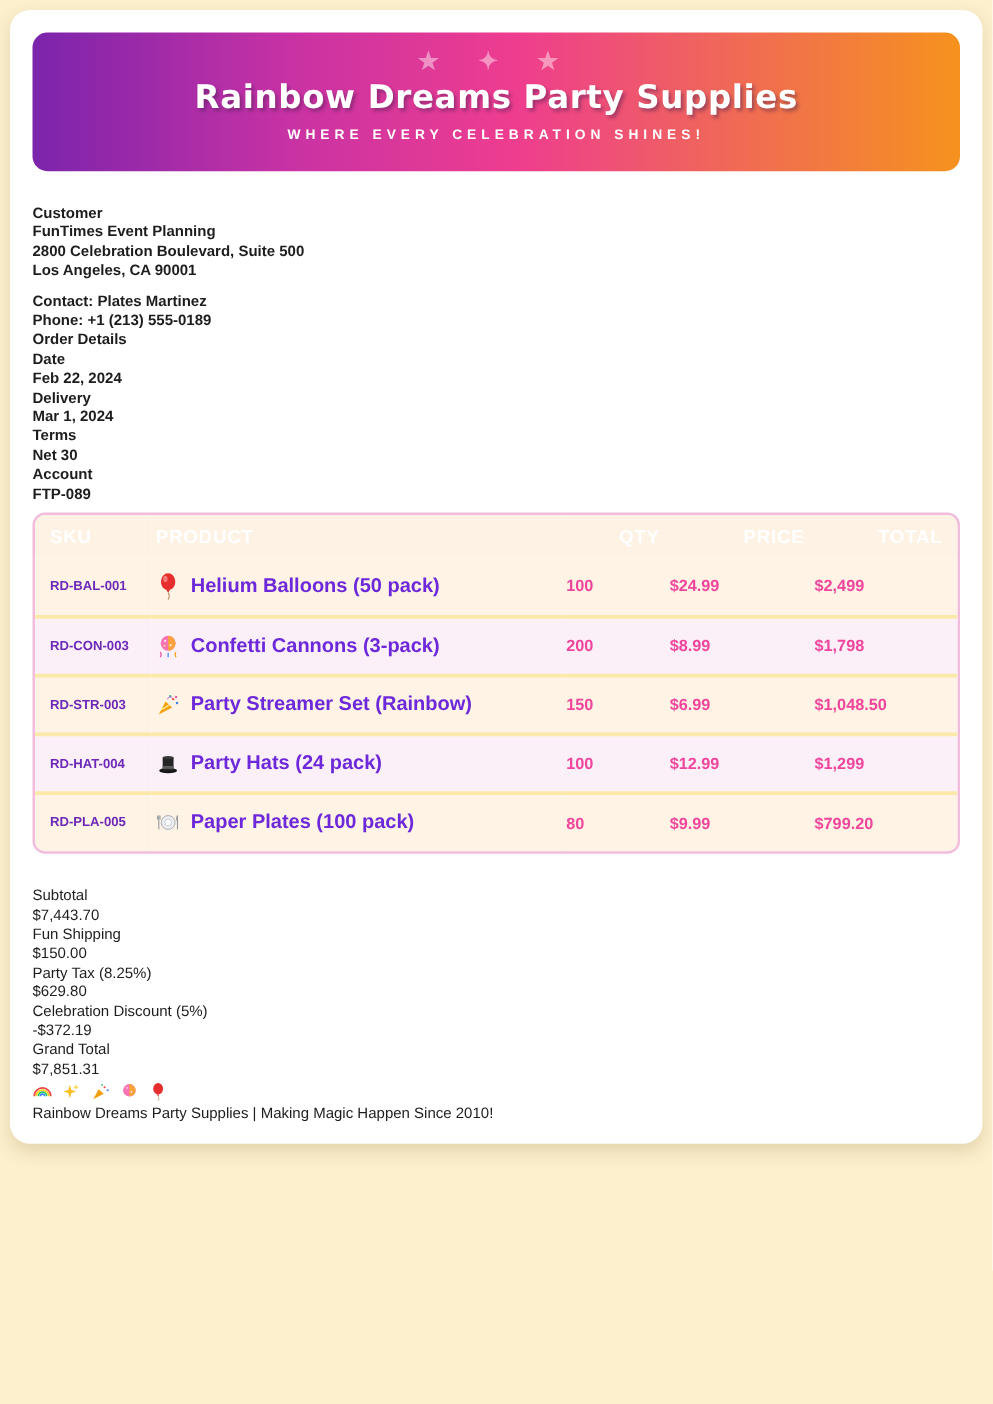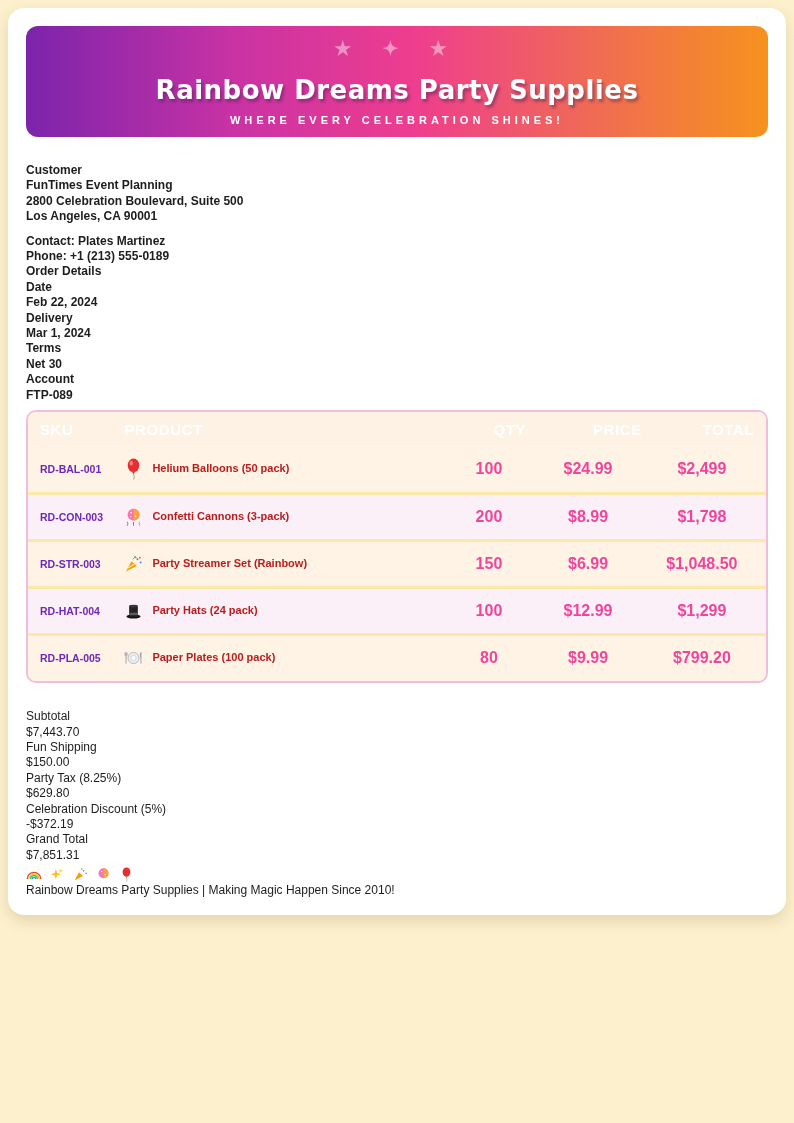--- a/index.html
+++ b/index.html
@@ -34,21 +34,21 @@
     font-weight:bold;
     height:26px;
   }
   .banner-title {
     color:#ffffff;
     font-family:"DejaVu Sans", sans-serif;
     font-weight:bold;
     font-size:26px;
     letter-spacing:0.5px;
     text-shadow:2px 3px 3px rgba(70,30,80,0.45);
-    margin-top:12px;
+    margin-top:0;
   }
   .banner-tagline {
     color:#ffffff;
     font-weight:bold;
     font-size:11px;
     letter-spacing:4px;
     margin-top:9px;
   }
   
   .info { margin-top:26px; font-size:12px; line-height:15.4px; color:#1d1d1f;font-weight:bold; }
@@ -77,23 +77,23 @@
   thead th.col-price { width:126px; }
   thead th.col-total { width:126px; padding-right:12px; }
   tbody tr { height:47px; }
   tbody tr.peach { background:#FEF3E4; }
   tbody tr.pink  { background:#FBF0F8; }
   tbody tr + tr td { border-top:3px solid #FAE9A9; }
   td { padding:0 4px; vertical-align:middle; }
   td.sku {
     color:#6D28B8; font-weight:bold; font-size:10.5px; padding-left:12px;
   }
-  td.prod { font-weight:bold; font-size:11px; color:#b91c1c; }
+  td.prod { font-weight:bold; font-size:16px; color:#6d28d9; }
   td.prod .picon { display:inline-block; width:19px; height:22px; vertical-align:middle; margin-right:9px; }
-  td.num { color:#F0459C; font-weight:bold; font-size:16px; text-align:center; }
+  td.num { color:#F0459C; font-weight:bold; font-size:13px; text-align:left; }
   td.total { padding-right:12px; }
   
   .totals { margin-top:26px; font-size:12px; line-height:15.4px; color:#1d1d1f; }
   .footer-icons { margin-top:2px; height:18px; }
   .footer-icons .ficon { display:inline-block; width:16px; height:16px; vertical-align:middle; margin-right:3px; }
   .footer-text { font-size:12px; line-height:15.4px; color:#1d1d1f; }
 </style>
 </head>
 <body>
 

